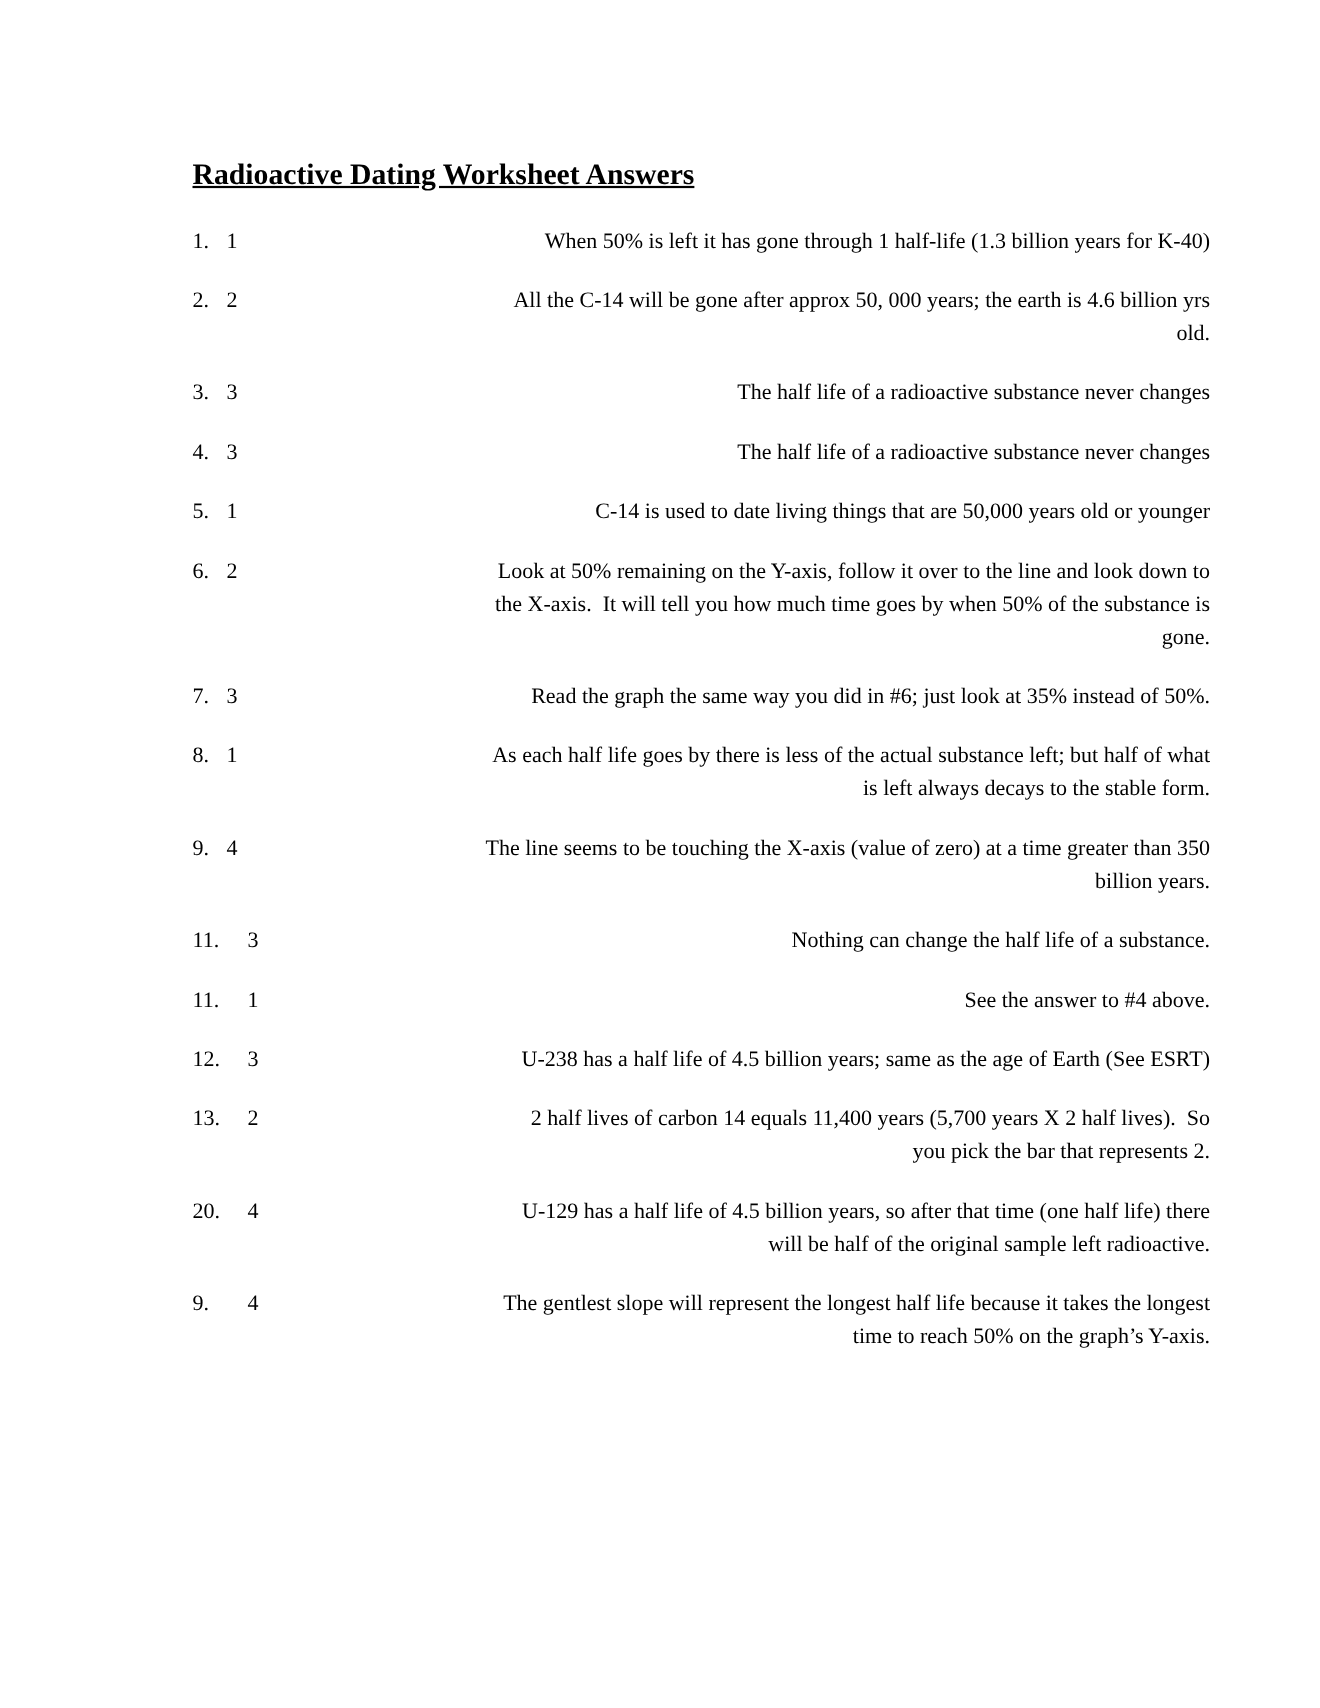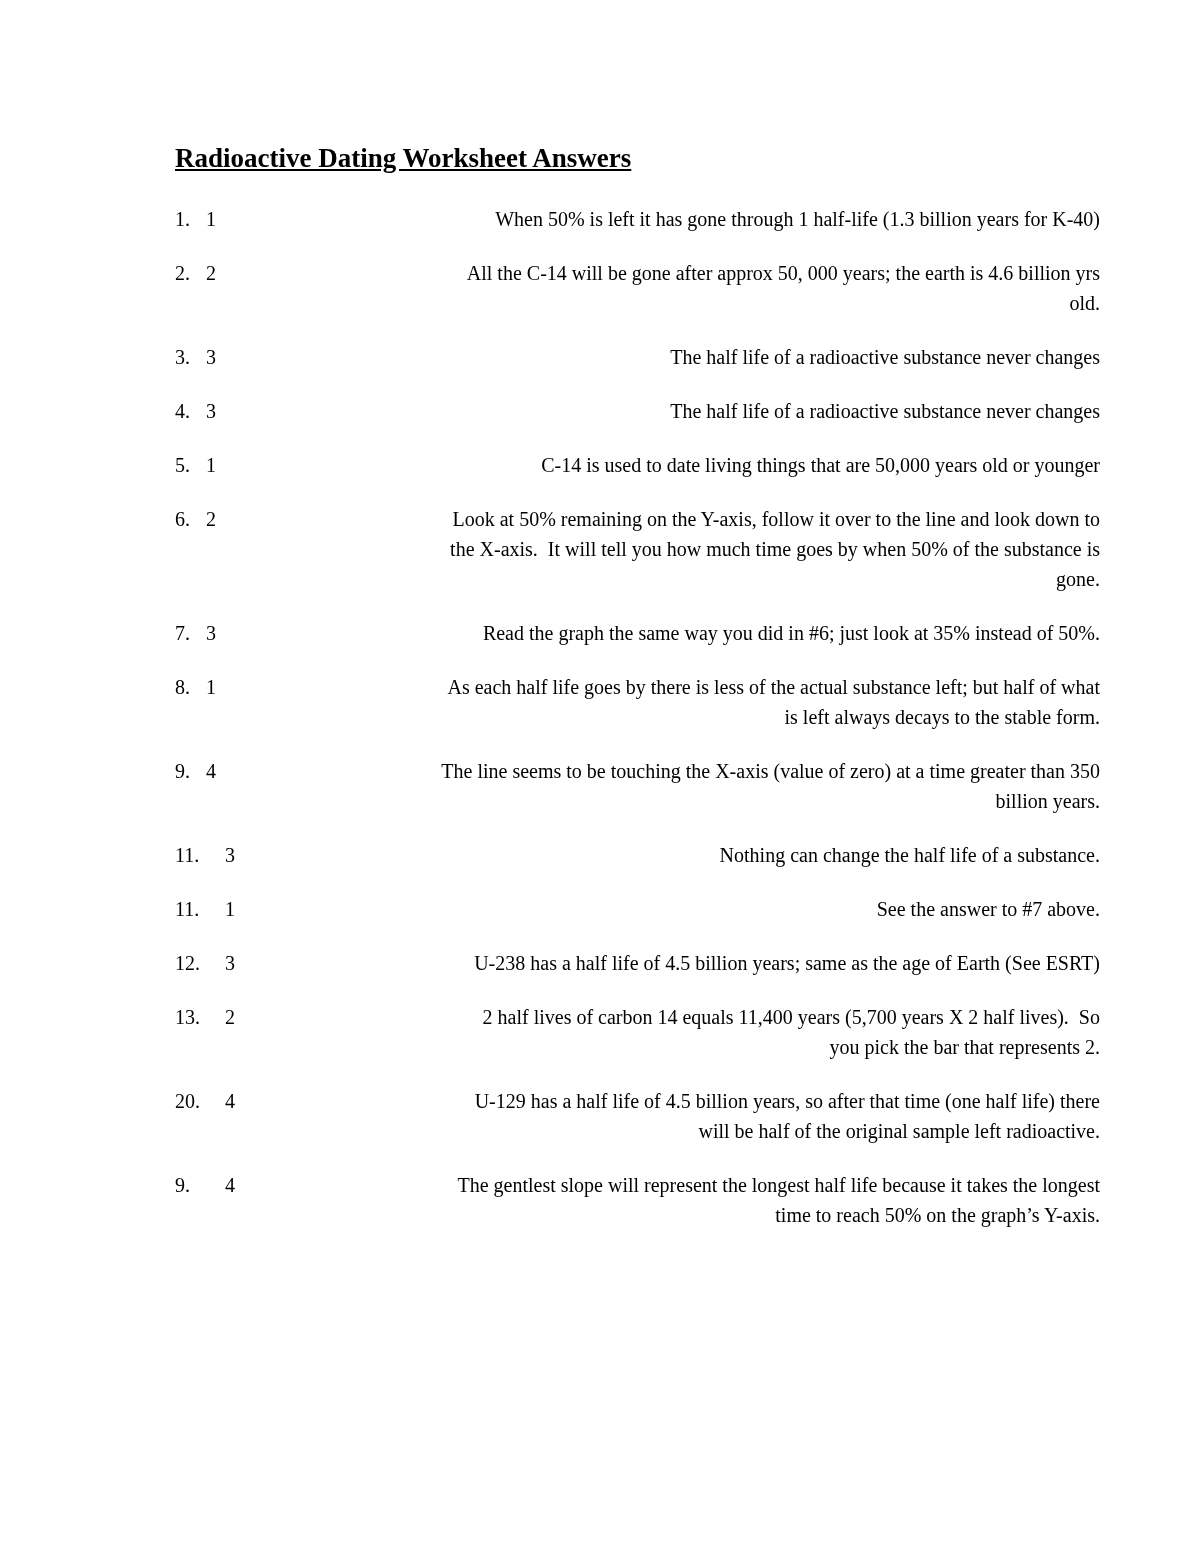--- a/index.html
+++ b/index.html
@@ -117,21 +117,21 @@
 billion years.</span>
       </div>
       <div class="item two-digit">
         <span class="num">11.</span>
         <span class="answer">3</span>
         <span class="text">Nothing can change the half life of a substance.</span>
       </div>
       <div class="item two-digit">
         <span class="num">11.</span>
         <span class="answer">1</span>
-        <span class="text">See the answer to #7 above.</span>
+        <span class="text">See the answer to #4 above.</span>
       </div>
       <div class="item two-digit">
         <span class="num">12.</span>
         <span class="answer">3</span>
         <span class="text"> U-238 has a half life of 4.5 billion years; same as the age of Earth (See ESRT)</span>
       </div>
       <div class="item two-digit">
         <span class="num">13.</span>
         <span class="answer">2</span>
         <span class="text">  2 half lives of carbon 14 equals 11,400 years (5,700 years X 2 half lives).  So

